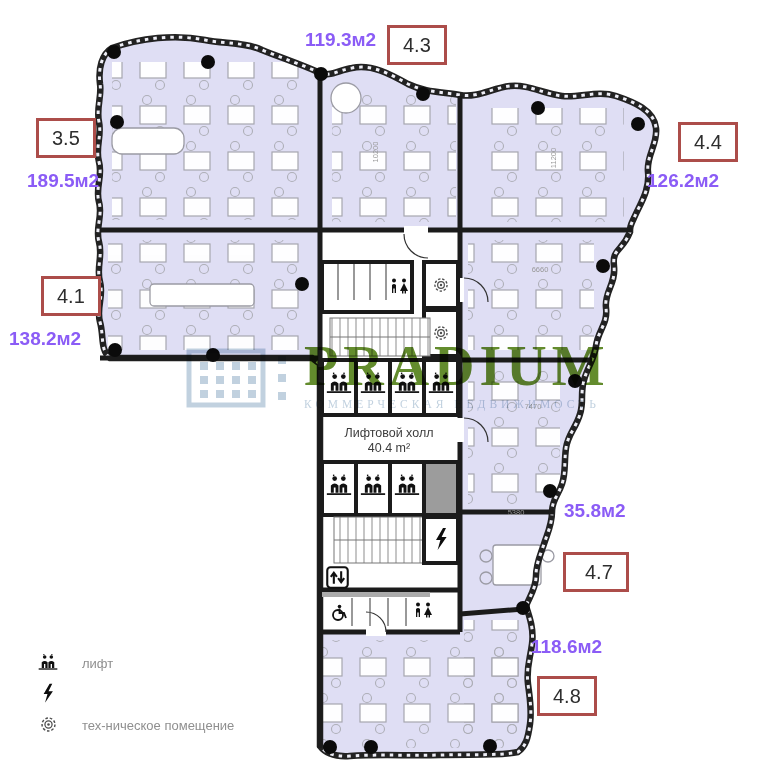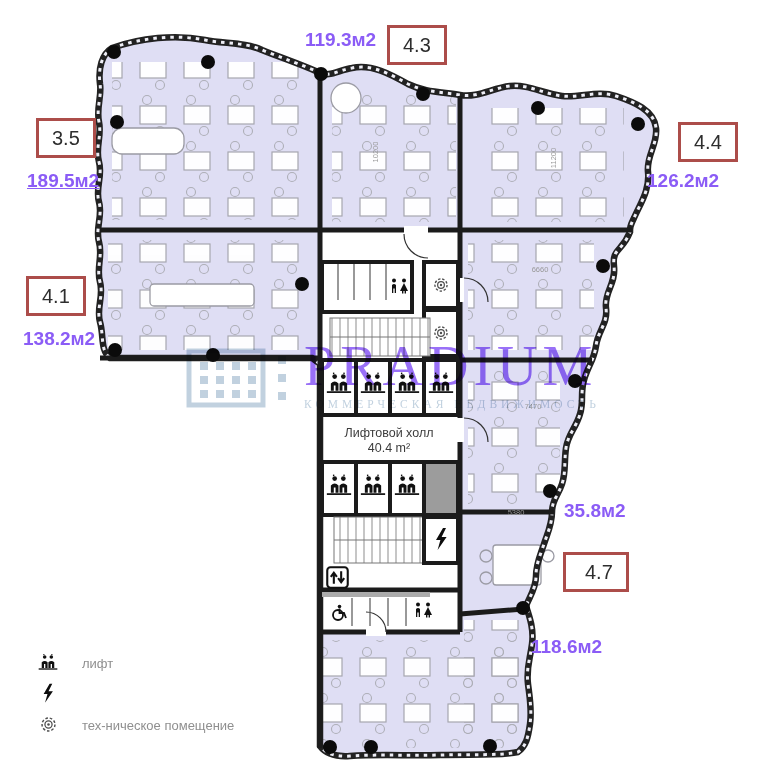--- a/index.html
+++ b/index.html
@@ -12,21 +12,21 @@
   
   #legend{position:absolute;left:36px;top:650px;width:230px;}
   .lg-row{display:flex;align-items:center;margin-bottom:7px;}
   .lg-ic{width:24px;height:24px;flex:0 0 24px;margin-right:22px;display:flex;
          align-items:center;justify-content:center;}
   .lg-tx{font-size:13px;color:#8f8f8f;line-height:1.2;padding-top:3px;white-space:nowrap;}
   
   #watermark{position:absolute;left:186px;top:346px;width:420px;height:74px;
              mix-blend-mode:multiply;opacity:0.88;pointer-events:none;}
   #wm-brand{position:absolute;left:118px;top:-12px;font-family:"Liberation Serif", serif;
-            font-size:56px;letter-spacing:5px;color:#8b5cf6;white-space:nowrap;}
+            font-size:56px;letter-spacing:5px;color:#4d7c0f;white-space:nowrap;font-weight:bold;}
   #wm-sub{position:absolute;left:118px;top:52px;font-size:11.5px;letter-spacing:4px;
           color:#b9cbdb;white-space:nowrap;font-family:Liberation Serif, serif;}
   #wm-logo{position:absolute;left:0;top:2px;}
 </style>
 </head>
 <body>
 
 <div id="stage">
 
   <svg id="plan-svg" width="764" height="768" viewBox="0 0 764 768">
@@ -260,32 +260,33 @@
       <text x="540" y="272">6660</text>
       <text x="533" y="409">7470</text>
       <text x="516" y="515">5380</text>
     </g>
   </svg>
 
   <div class="area-label" style="left:305px;top:29px;">119.3м2</div>
   <div class="num-box" style="left:387px;top:25px;">4.3</div>
 
   <div class="num-box" style="left:36px;top:118px;">3.5</div>
-  <div class="area-label" style="left:27px;top:170px;text-decoration:underline;">189.5м2</div>
-
-  <div class="num-box" style="left:26px;top:276px;">4.1</div>
-  <div class="area-label" style="left:23px;top:328px;">138.2м2</div>
+  <div class="area-label" style="left:27px;top:170px;">189.5м2</div>
+
+  <div class="num-box" style="left:41px;top:276px;">4.1</div>
+  <div class="area-label" style="left:9px;top:328px;">138.2м2</div>
 
   <div class="num-box" style="left:665px;top:122px;margin-left:13px;">4.4</div>
   <div class="area-label" style="left:647px;top:170px;">126.2м2</div>
 
   <div class="area-label" style="left:564px;top:500px;">35.8м2</div>
   <div class="num-box" style="left:563px;top:552px;padding-left:19px;">4.7</div>
 
   <div class="area-label" style="left:531px;top:636px;">118.6м2</div>
+  <div class="num-box" style="left:537px;top:676px;">4.8</div>
 
   <div id="legend">
     <div class="lg-row">
       <span class="lg-ic">
         <svg width="20" height="18" viewBox="0 0 30 24">
             <use href="#lift"></use>
           </svg>
       </span>
       <span class="lg-tx">лифт</span>
     </div>

